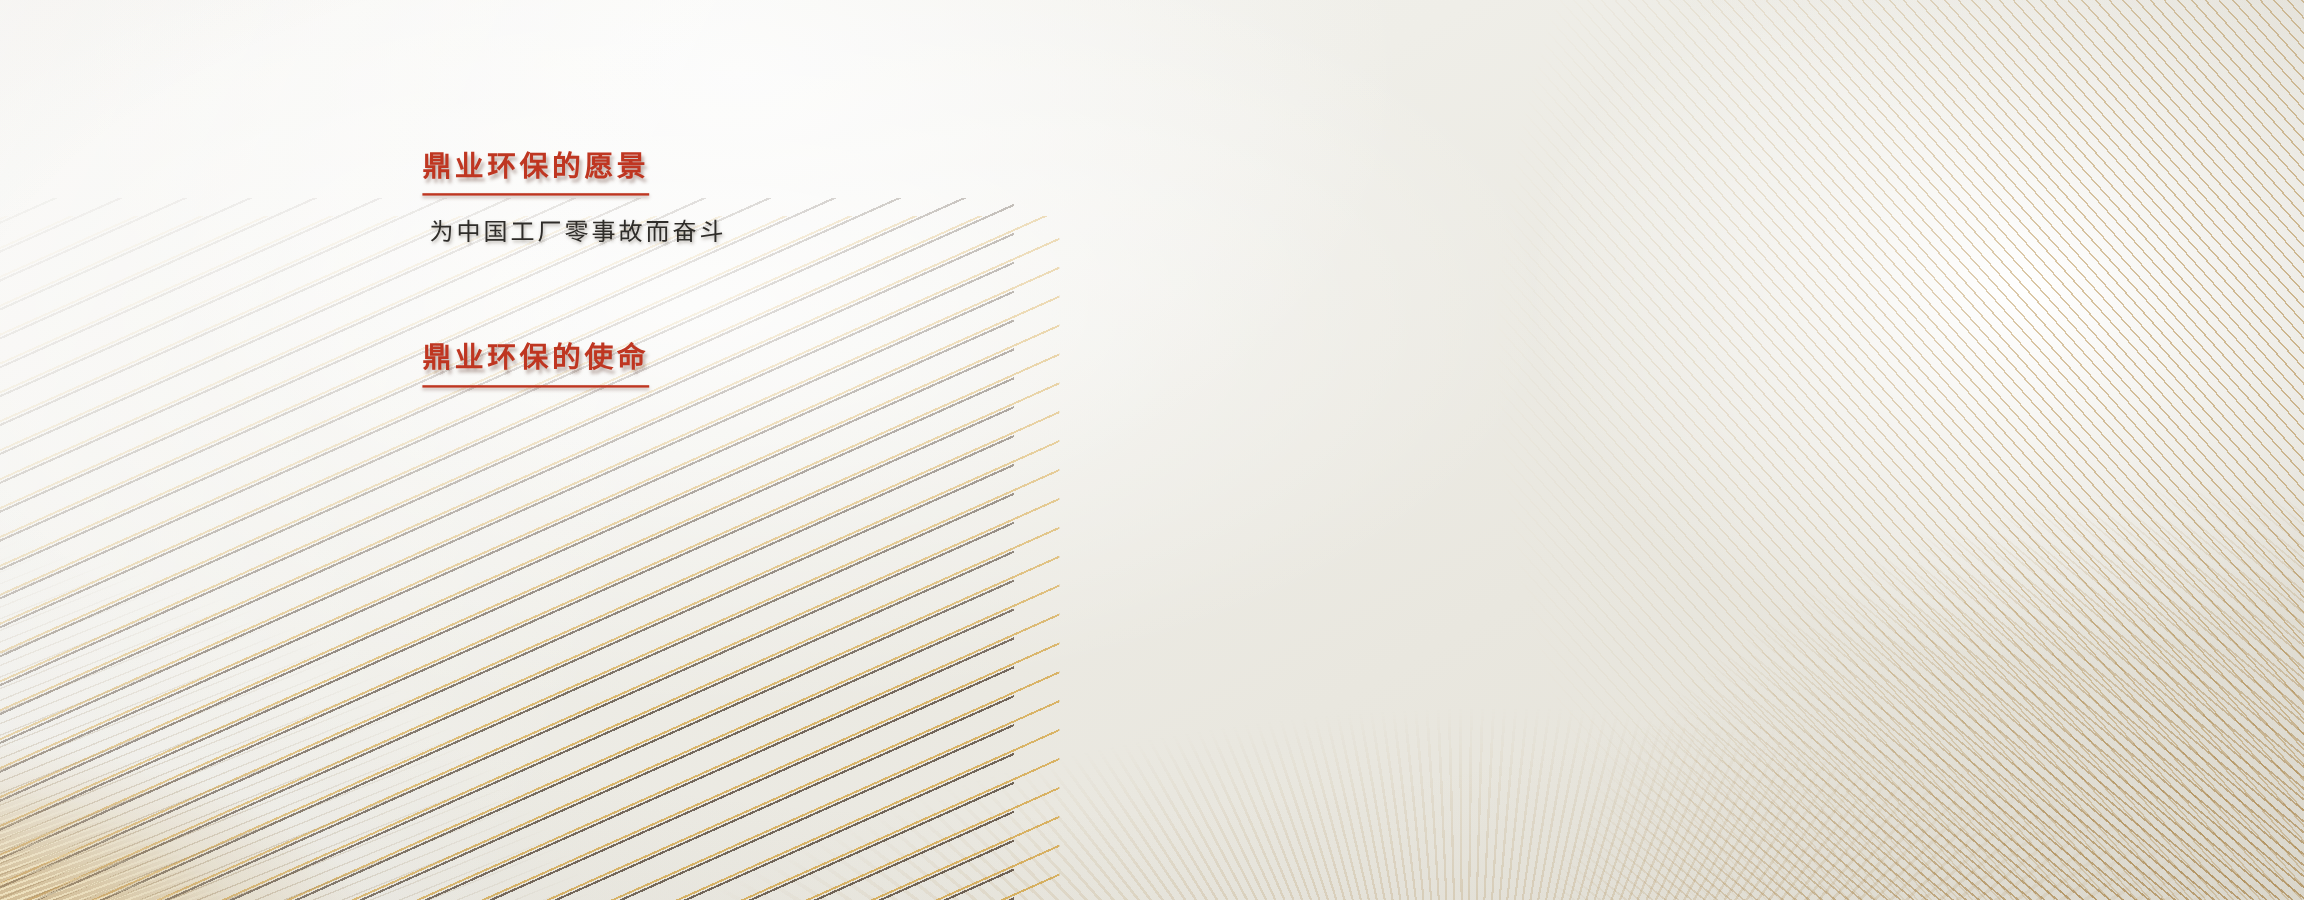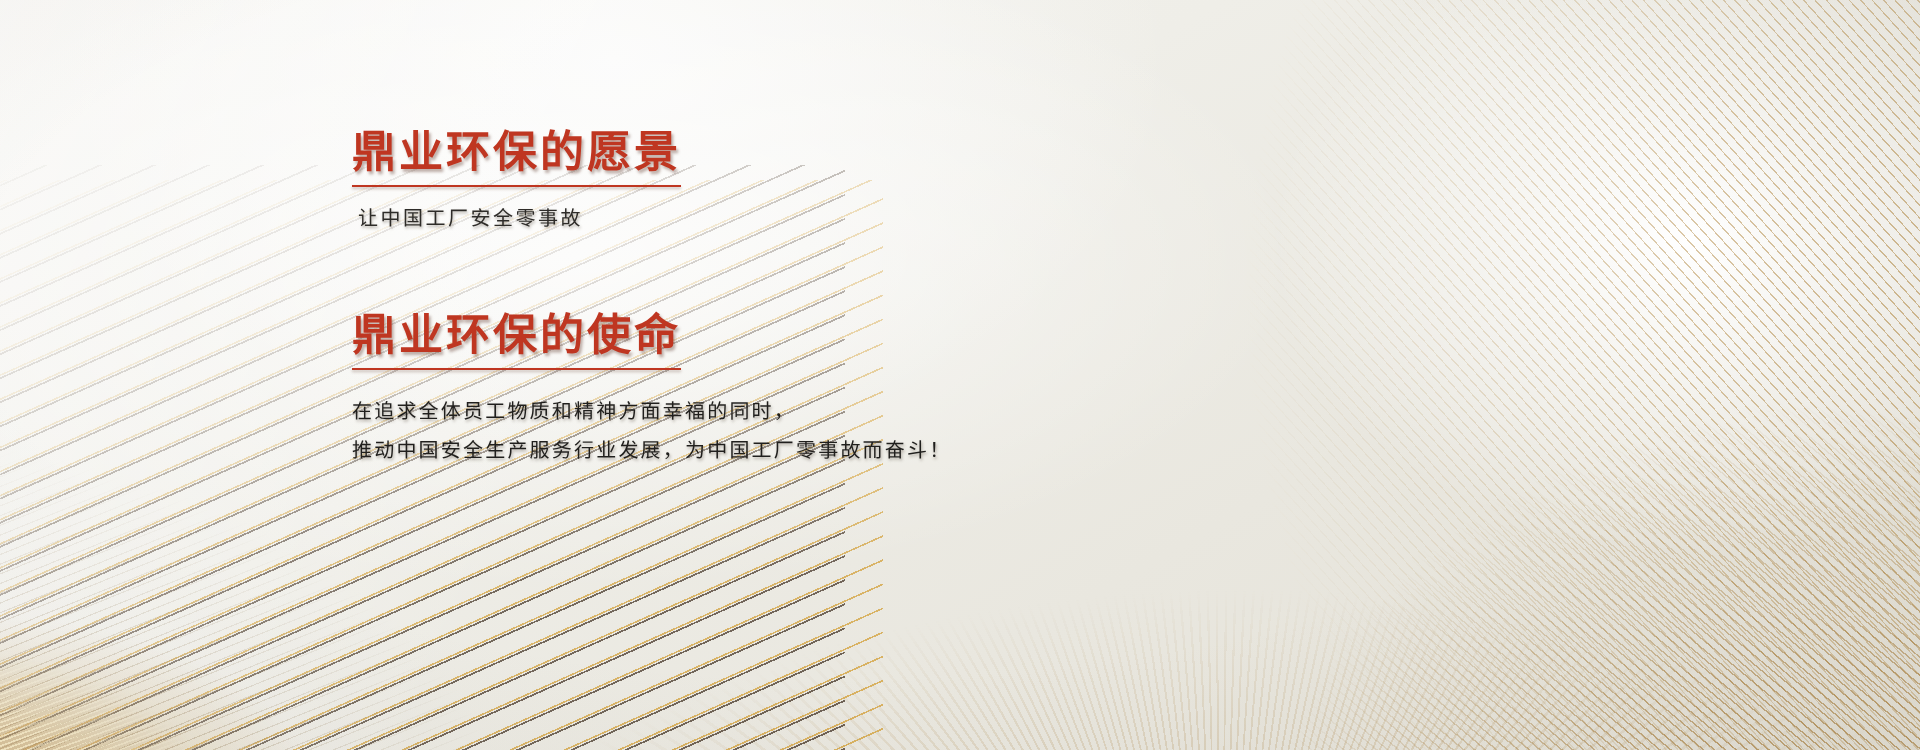--- a/index.html
+++ b/index.html
@@ -131,21 +131,21 @@
     width:1100px;
   }
 
   .block{position:relative;}
   .block + .block{margin-top:76px;}
 
   .heading{
     display:inline-block;
     position:relative;
     color:#bf3621;
-    font-size:44px;
+    font-size:24px;
     font-weight:700;
     letter-spacing:3px;
     line-height:1.18;
     padding-bottom:9px;
     text-shadow:2px 3px 3px rgba(90,50,36,.38);
     white-space:nowrap;
   }
   .heading .rule{
     position:absolute;
     left:0;right:0;bottom:0;
@@ -190,25 +190,21 @@
   <div class="bg-layer stripes-left-fine"></div>
   <div class="bg-layer glow-bottomleft"></div>
   <div class="bg-layer glow-bottomleft-hi"></div>
   <div class="bg-layer sheen"></div>
   <div class="bg-layer vignette"></div>
 
   <div class="content">
 
     <div class="block">
       <div class="heading">鼎业环保的愿景<span class="rule"></span></div>
-      <div class="subtitle">让中国工厂安全零事故</div>
+      <div class="subtitle">为中国工厂零事故而奋斗</div>
     </div>
 
     <div class="block">
       <div class="heading">鼎业环保的使命<span class="rule"></span></div>
-      <div class="paragraph">
-        <div class="line">在追求全体员工物质和精神方面幸福的同时，</div>
-        <div class="line">推动中国安全生产服务行业发展，为中国工厂零事故而奋斗！</div>
-      </div>
     </div>
 
   </div>
 </div>
 
 </body></html>

